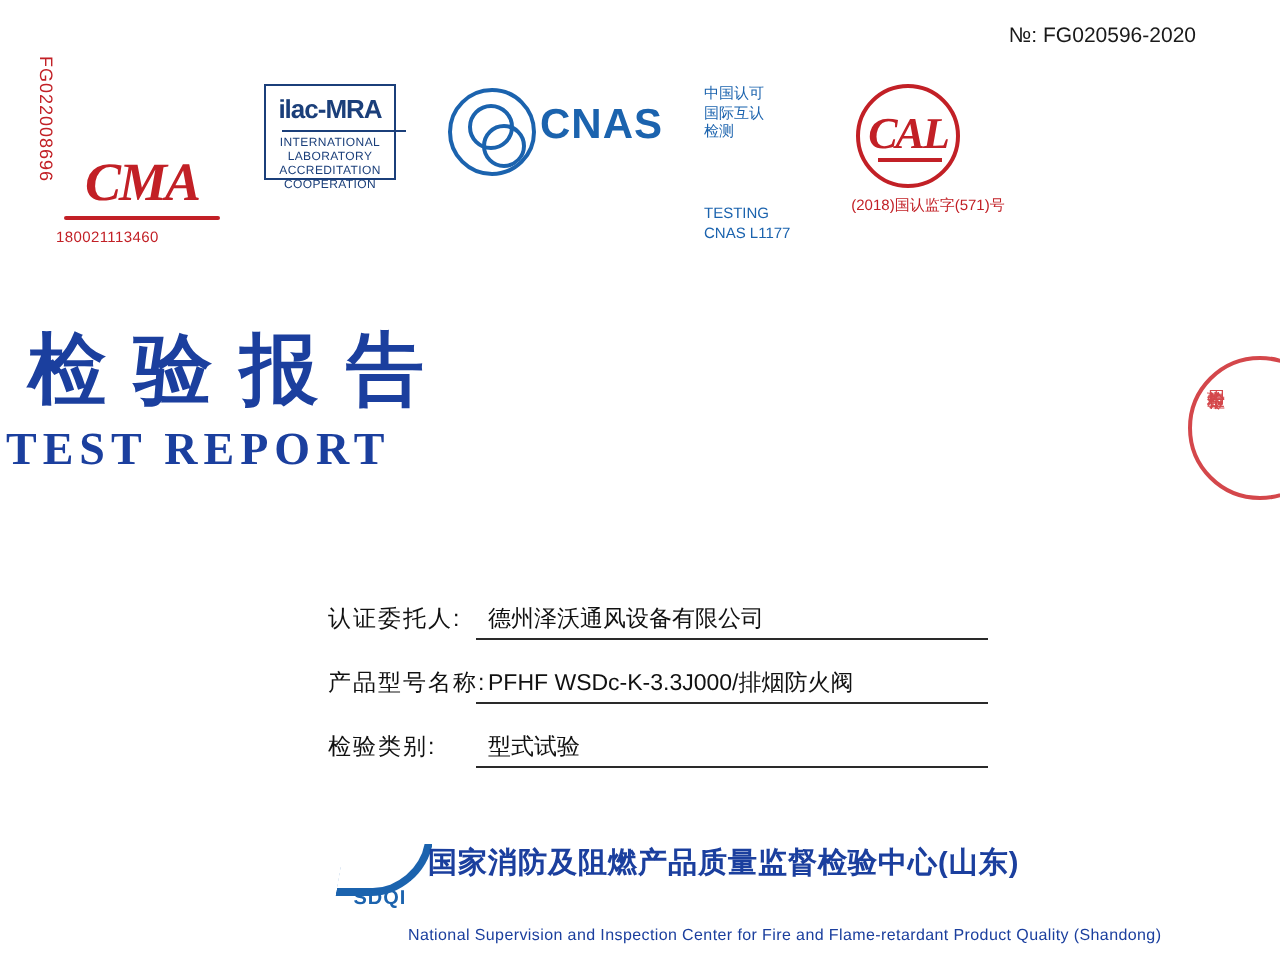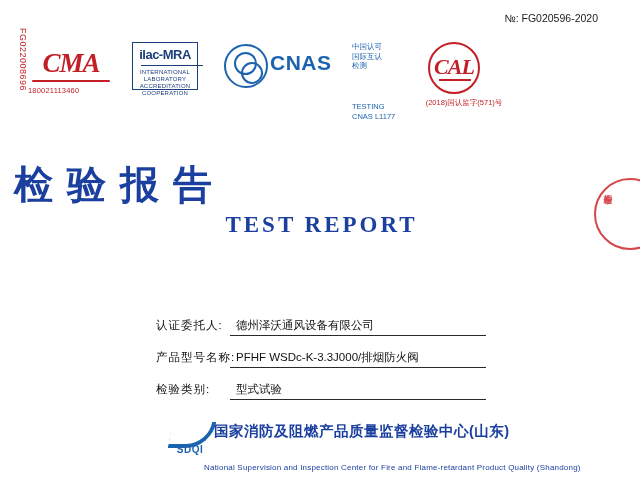--- a/index.html
+++ b/index.html
@@ -53,20 +53,21 @@
   }
   
   .cma {
     left: 0;
     width: 86px;
   }
   .cma .cma-mark {
     position: relative;
     width: 86px;
     height: 50px;
+    margin-top: 28px;
   }
   .cma .cma-text {
     position: absolute;
     left: 0;
     top: 6px;
     width: 86px;
     text-align: center;
     font-family: "Liberation Serif", serif;
     font-weight: bold;
     font-style: italic;
@@ -279,35 +280,34 @@
     font-size: 39px;
     letter-spacing: 14px;
     text-indent: 14px;
     color: #1b3f9e;
   }
   .title-en {
     position: absolute;
     left: 0;
     top: 212px;
     width: 640px;
-    text-align: center;
+    text-align: left;
     font-family: "Liberation Serif", serif;
     font-weight: bold;
     font-size: 23px;
     letter-spacing: 3px;
     text-indent: 3px;
     color: #1b3f9e;
   }
   
   .fields {
     position: absolute;
-    left: 156px;
+    left: 164px;
     top: 300px;
     width: 330px;
-    margin-top: 16px;
   }
   .field-row {
     position: relative;
     height: 32px;
   }
   .field-label {
     position: absolute;
     left: 0;
     top: 2px;
     font-family: "Liberation Sans", sans-serif;

